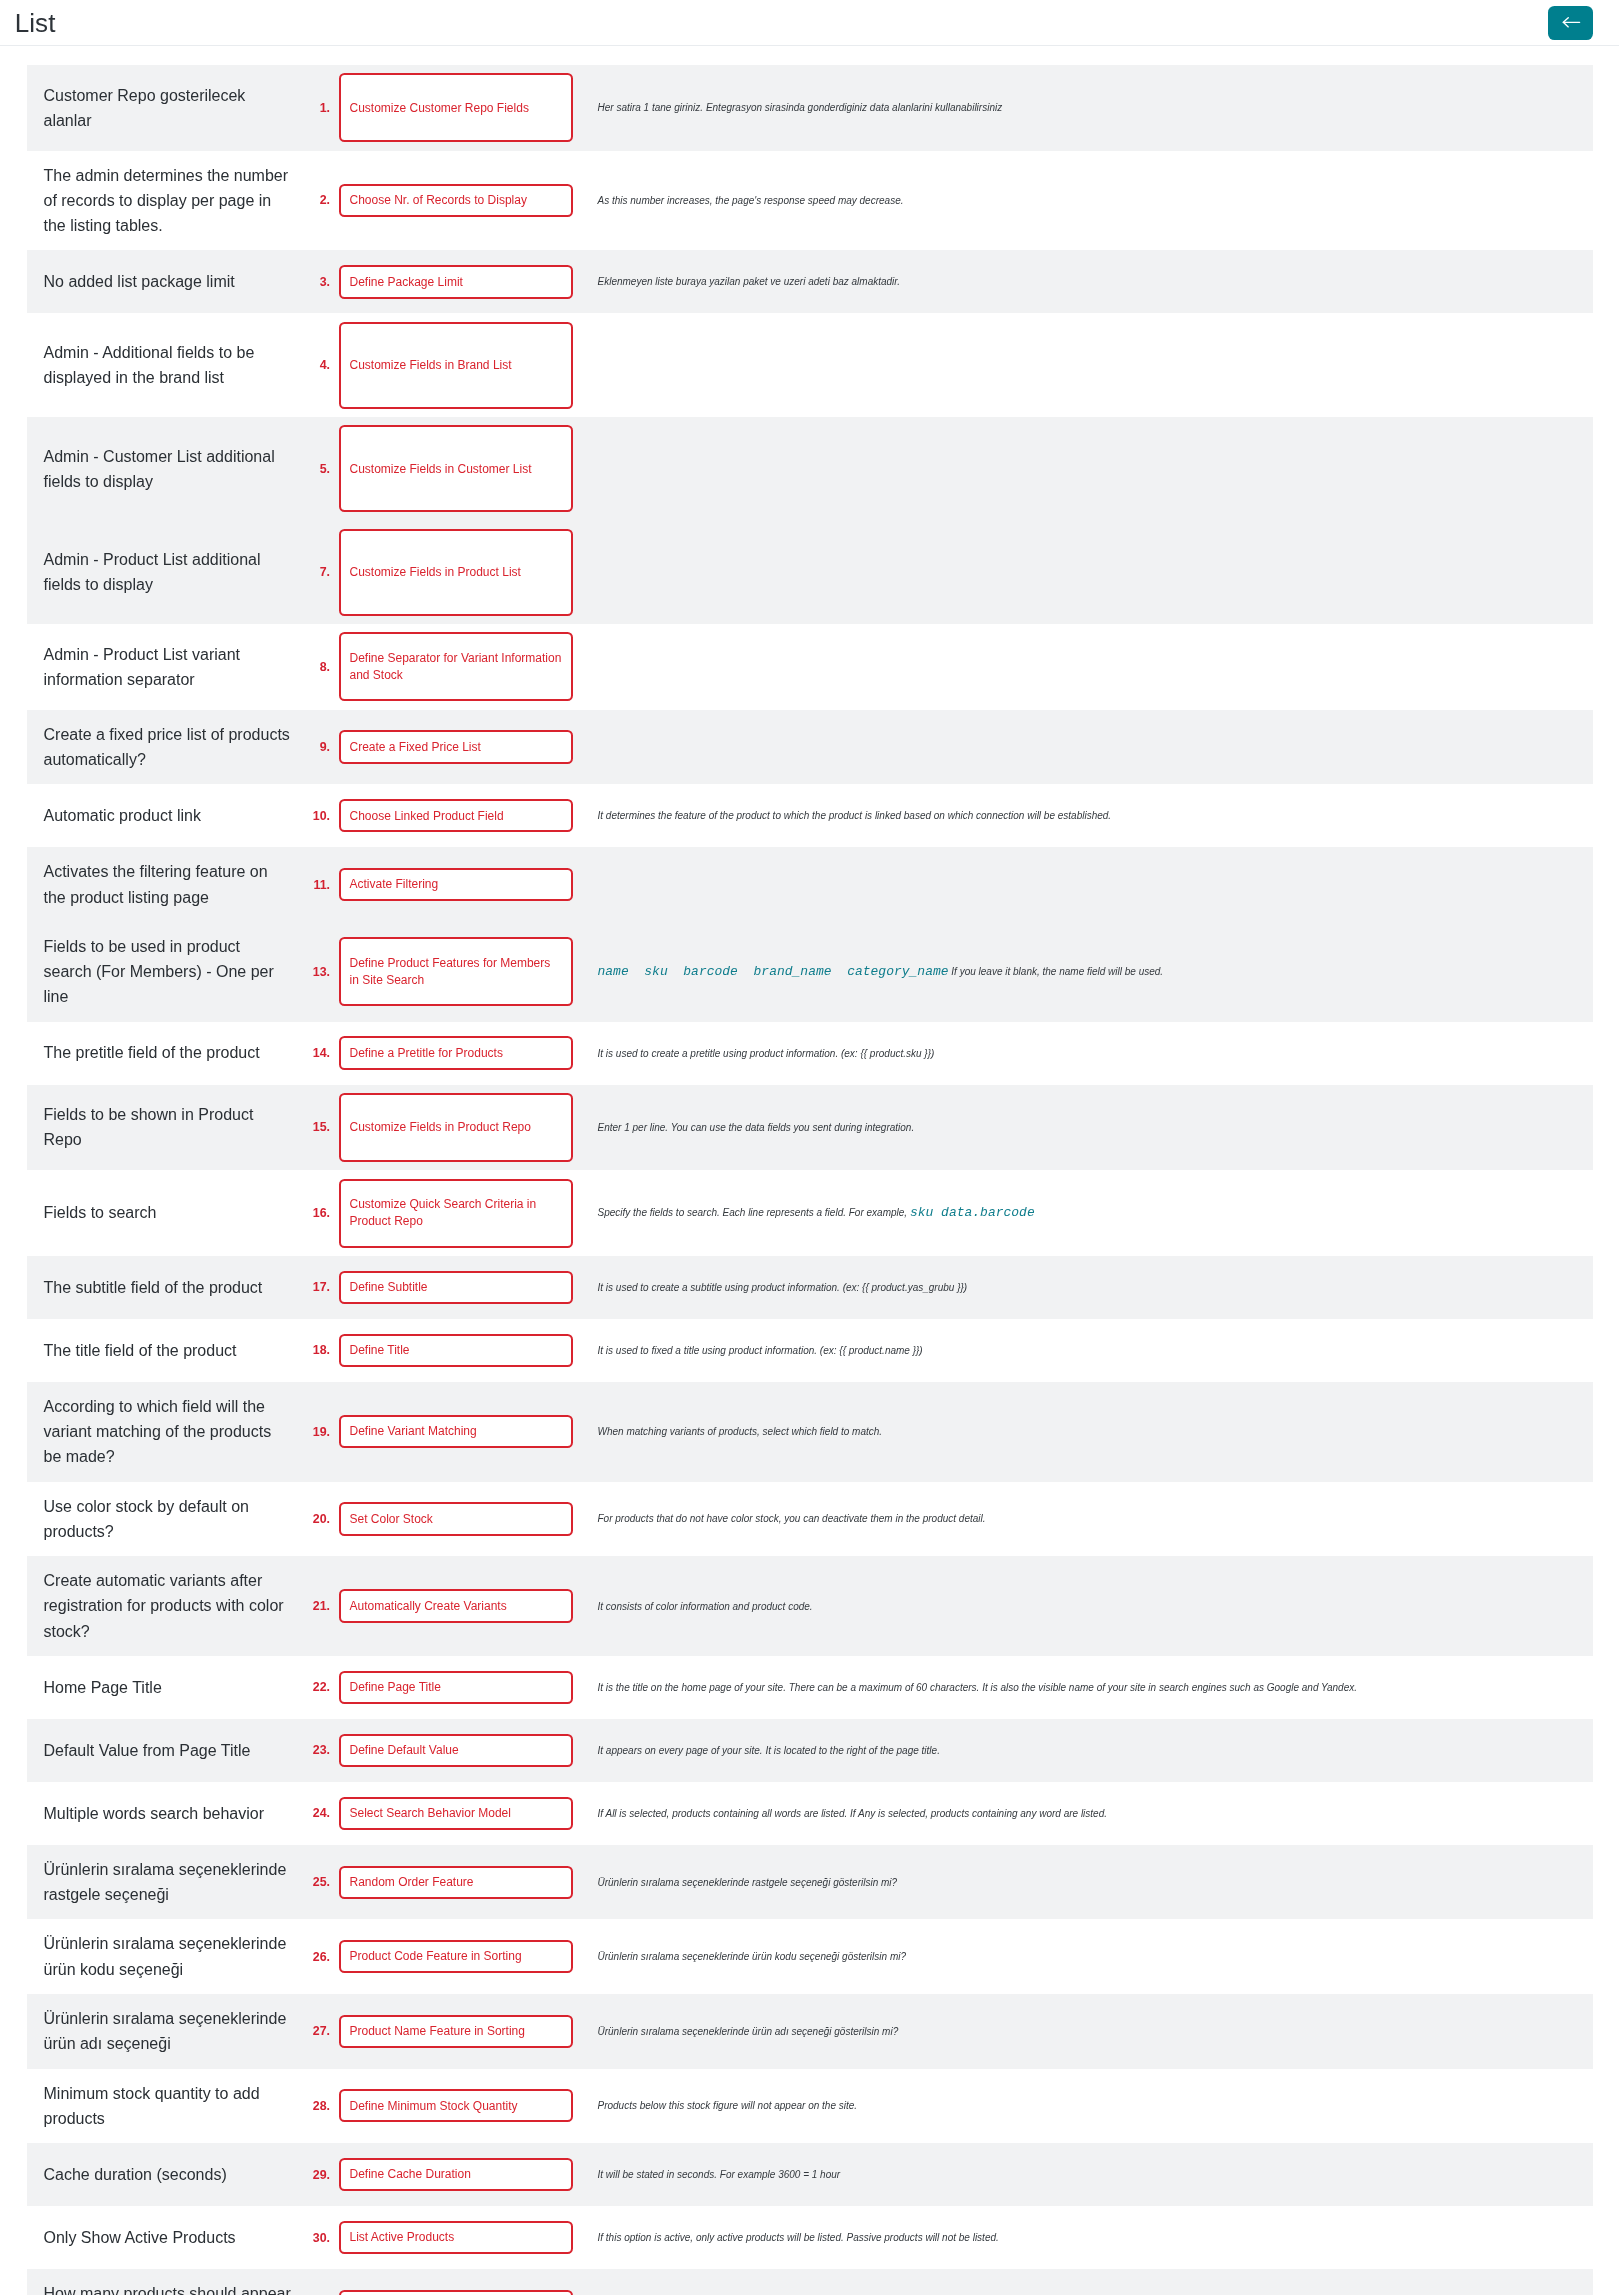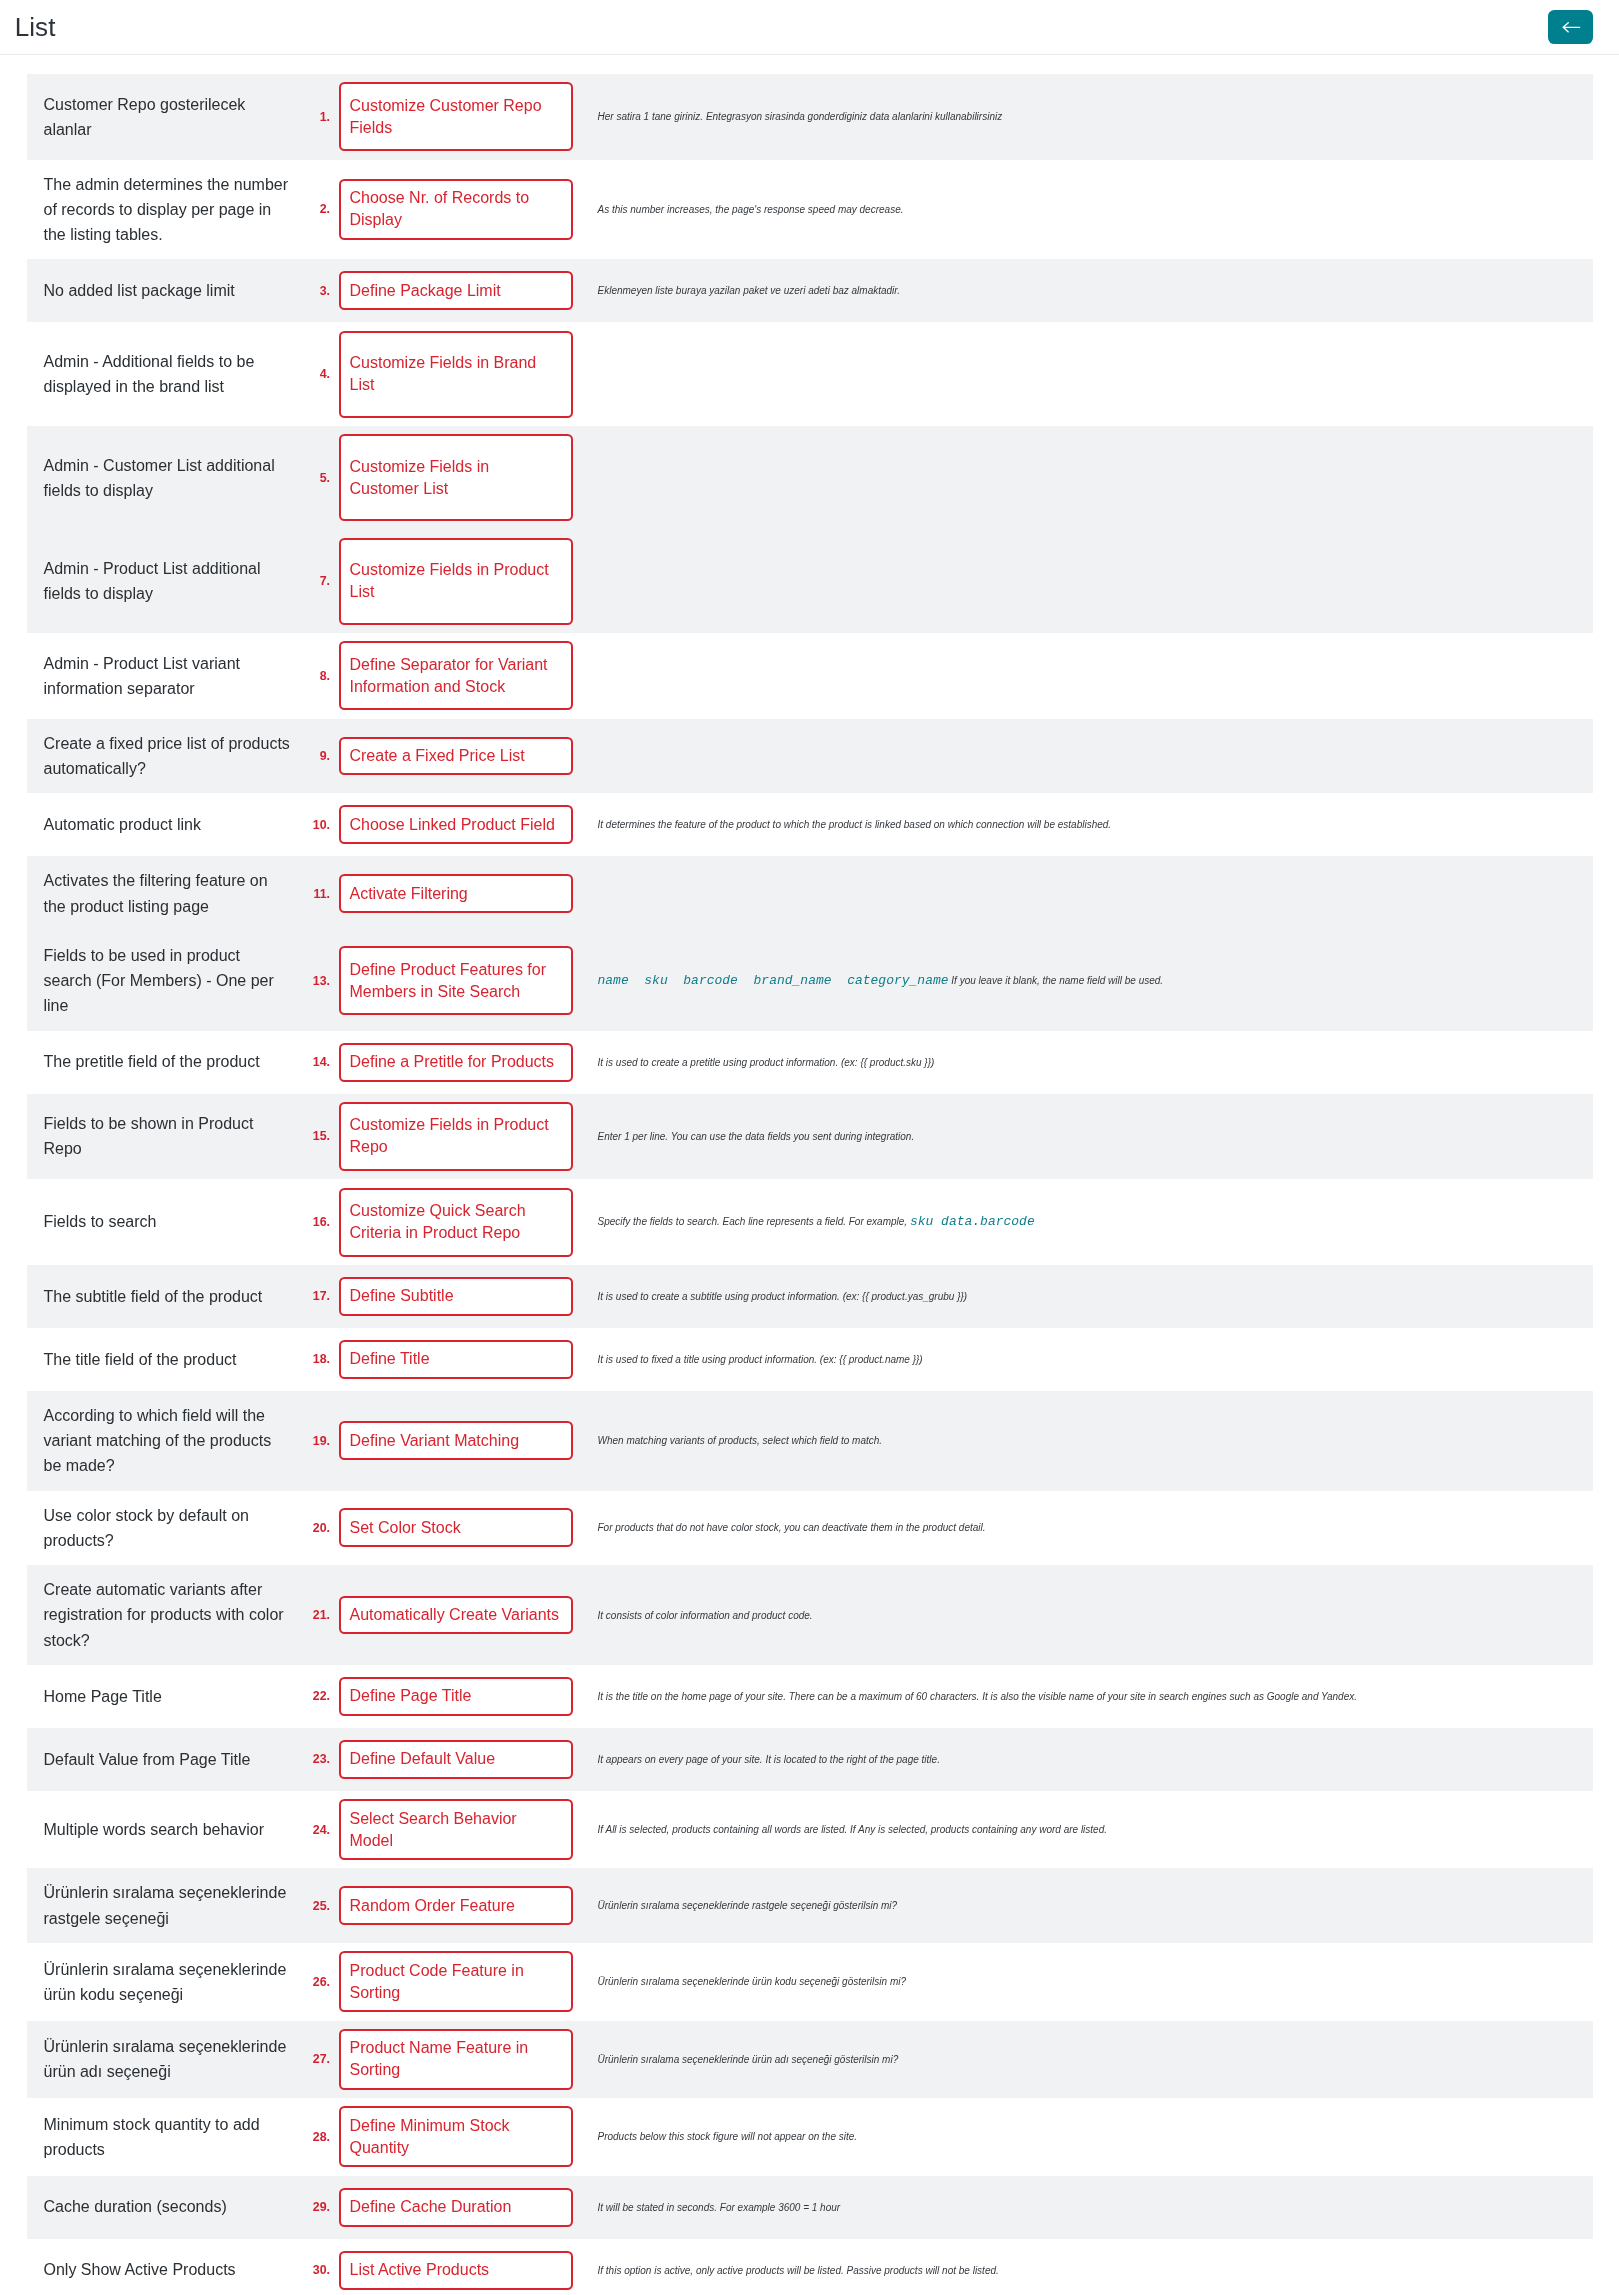--- a/index.html
+++ b/index.html
@@ -6,21 +6,21 @@
 
   html, body {
     width: 1620px;
     background: #ffffff;
     font-family: "Liberation Sans", sans-serif;
   }
 
   
   .page-header {
     position: relative;
-    height: 55px;
+    height: 46px;
     border-bottom: 1.8px solid #e9ecef;
     background: #ffffff;
     padding-left: 32px;
   }
   .page-title {
     position: absolute;
     left: 14.7px;
     top: 50%;
     transform: translateY(-50%);
     font-size: 26px;
@@ -85,21 +85,21 @@
     display: flex;
     align-items: center;
   }
   .action-box {
     width: 100%;
     min-height: 28.5px;
     border: 2.3px solid #d9232e;
     border-radius: 5.5px;
     background: #ffffff;
     color: #d9232e;
-    font-size: 16px;
+    font-size: 12px;
     line-height: 1.38;
     font-weight: 400;
     padding: 6.4px 8.3px;
     display: flex;
     align-items: center;
     cursor: pointer;
     text-align: left;
   }
   .action-box.tall { min-height: 69px; }
   .action-box.xtall { min-height: 87px; }

